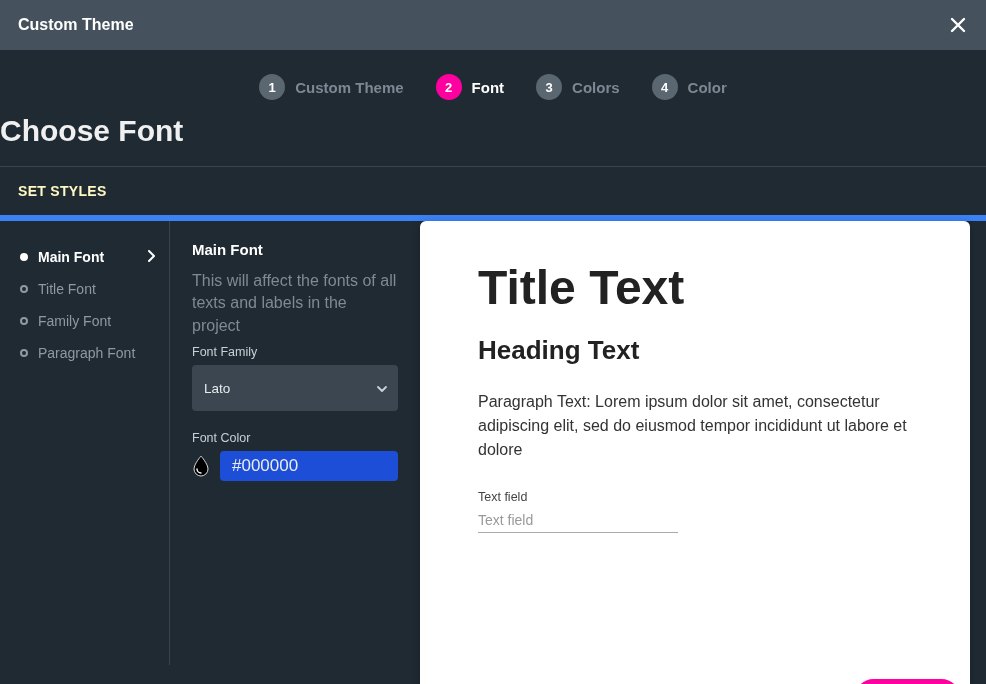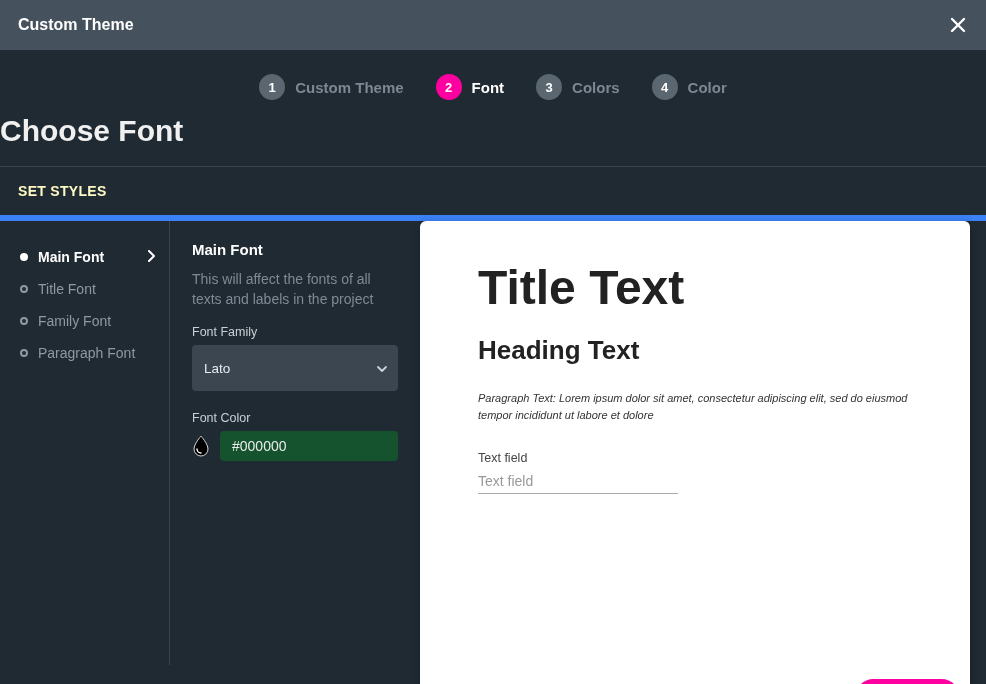--- a/index.html
+++ b/index.html
@@ -24,33 +24,33 @@
   .columns { display:flex; height:450px; border-top:6px solid #3b82f6; }
   .sidebar { width:170px; border-right:1px solid #39444e; padding:20px 6px 20px 20px; }
   .sb-item { display:flex; align-items:center; gap:10px; font-size:14px; color:#8e99a3; padding:8px 0; cursor:pointer; }
   .sb-item .bullet { width:8px; height:8px; border-radius:50%; border:2px solid #8e99a3; flex:0 0 auto; }
   .sb-item.active { color:#fff; font-weight:700; }
   .sb-item.active .bullet { background:#fff; border-color:#fff; }
   .sb-item .chev { margin-left:auto; padding-right:8px; color:#fff; }
 
   .controls { width:250px; padding:20px 22px; }
   .ctl-title { font-weight:700; font-size:15px; color:#fff; margin-bottom:12px; }
-  .ctl-desc { font-size:14px; color:#7f8a94; line-height:1.4; margin-bottom:16px; }
+  .ctl-desc { font-size:16px; color:#7f8a94; line-height:1.4; margin-bottom:8px; }
   .ctl-label { font-size:12.5px; color:#c9d0d6; margin-bottom:6px; }
   .select-box { position:relative; background:#3b4651; border-radius:4px; height:46px; display:flex; align-items:center; padding:0 12px; font-size:13.5px; color:#e8ebee; cursor:pointer; margin-bottom:20px; }
   .select-box .caret { position:absolute; right:10px; }
   .color-row { display:flex; align-items:center; gap:10px; }
   .drop-icon { width:18px; height:22px; }
-  .color-input { flex:1; background:#14532d; border-radius:4px; height:30px; display:flex; align-items:center; padding:0 12px; font-size:14px; color:#e8ebee; }
+  .color-input { flex:1; background:#1d4ed8; border-radius:4px; height:30px; display:flex; align-items:center; padding:0 12px; font-size:17px; color:#e8ebee; }
 
   .preview { flex:1; padding:0 16px 0 0; }
   .preview-card { background:#fff; color:#222; border-radius:6px; height:484px; padding:42px 58px; box-shadow:0 2px 8px rgba(0,0,0,.25); }
   .pv-title { font-size:48px; font-weight:800; line-height:1.05; }
   .pv-heading { font-size:26px; font-weight:700; margin-top:22px; }
-  .pv-para { font-size:11px; line-height:1.5; margin-top:24px; color:#333;font-style:italic; }
+  .pv-para { font-size:16px; line-height:1.5; margin-top:24px; color:#333; }
   .pv-tf-label { font-size:12.5px; color:#444; margin-top:28px; }
   .pv-tf-input { border:none; border-bottom:1px solid #aaa; font-size:14px; padding:6px 0 4px; width:200px; color:#888; background:transparent; outline:none; margin-top:2px; }
   .pv-tf-input::placeholder { color:#999; }
 
   .footer { display:flex; justify-content:flex-end; align-items:center; gap:40px; padding:14px 26px 0; }
   .btn-primary { background:#ff00a0; color:#fff; font-weight:700; font-size:15px; border:none; border-radius:20px; padding:10px 36px; cursor:pointer; }
 </style>
 </head>
 <body>
 

